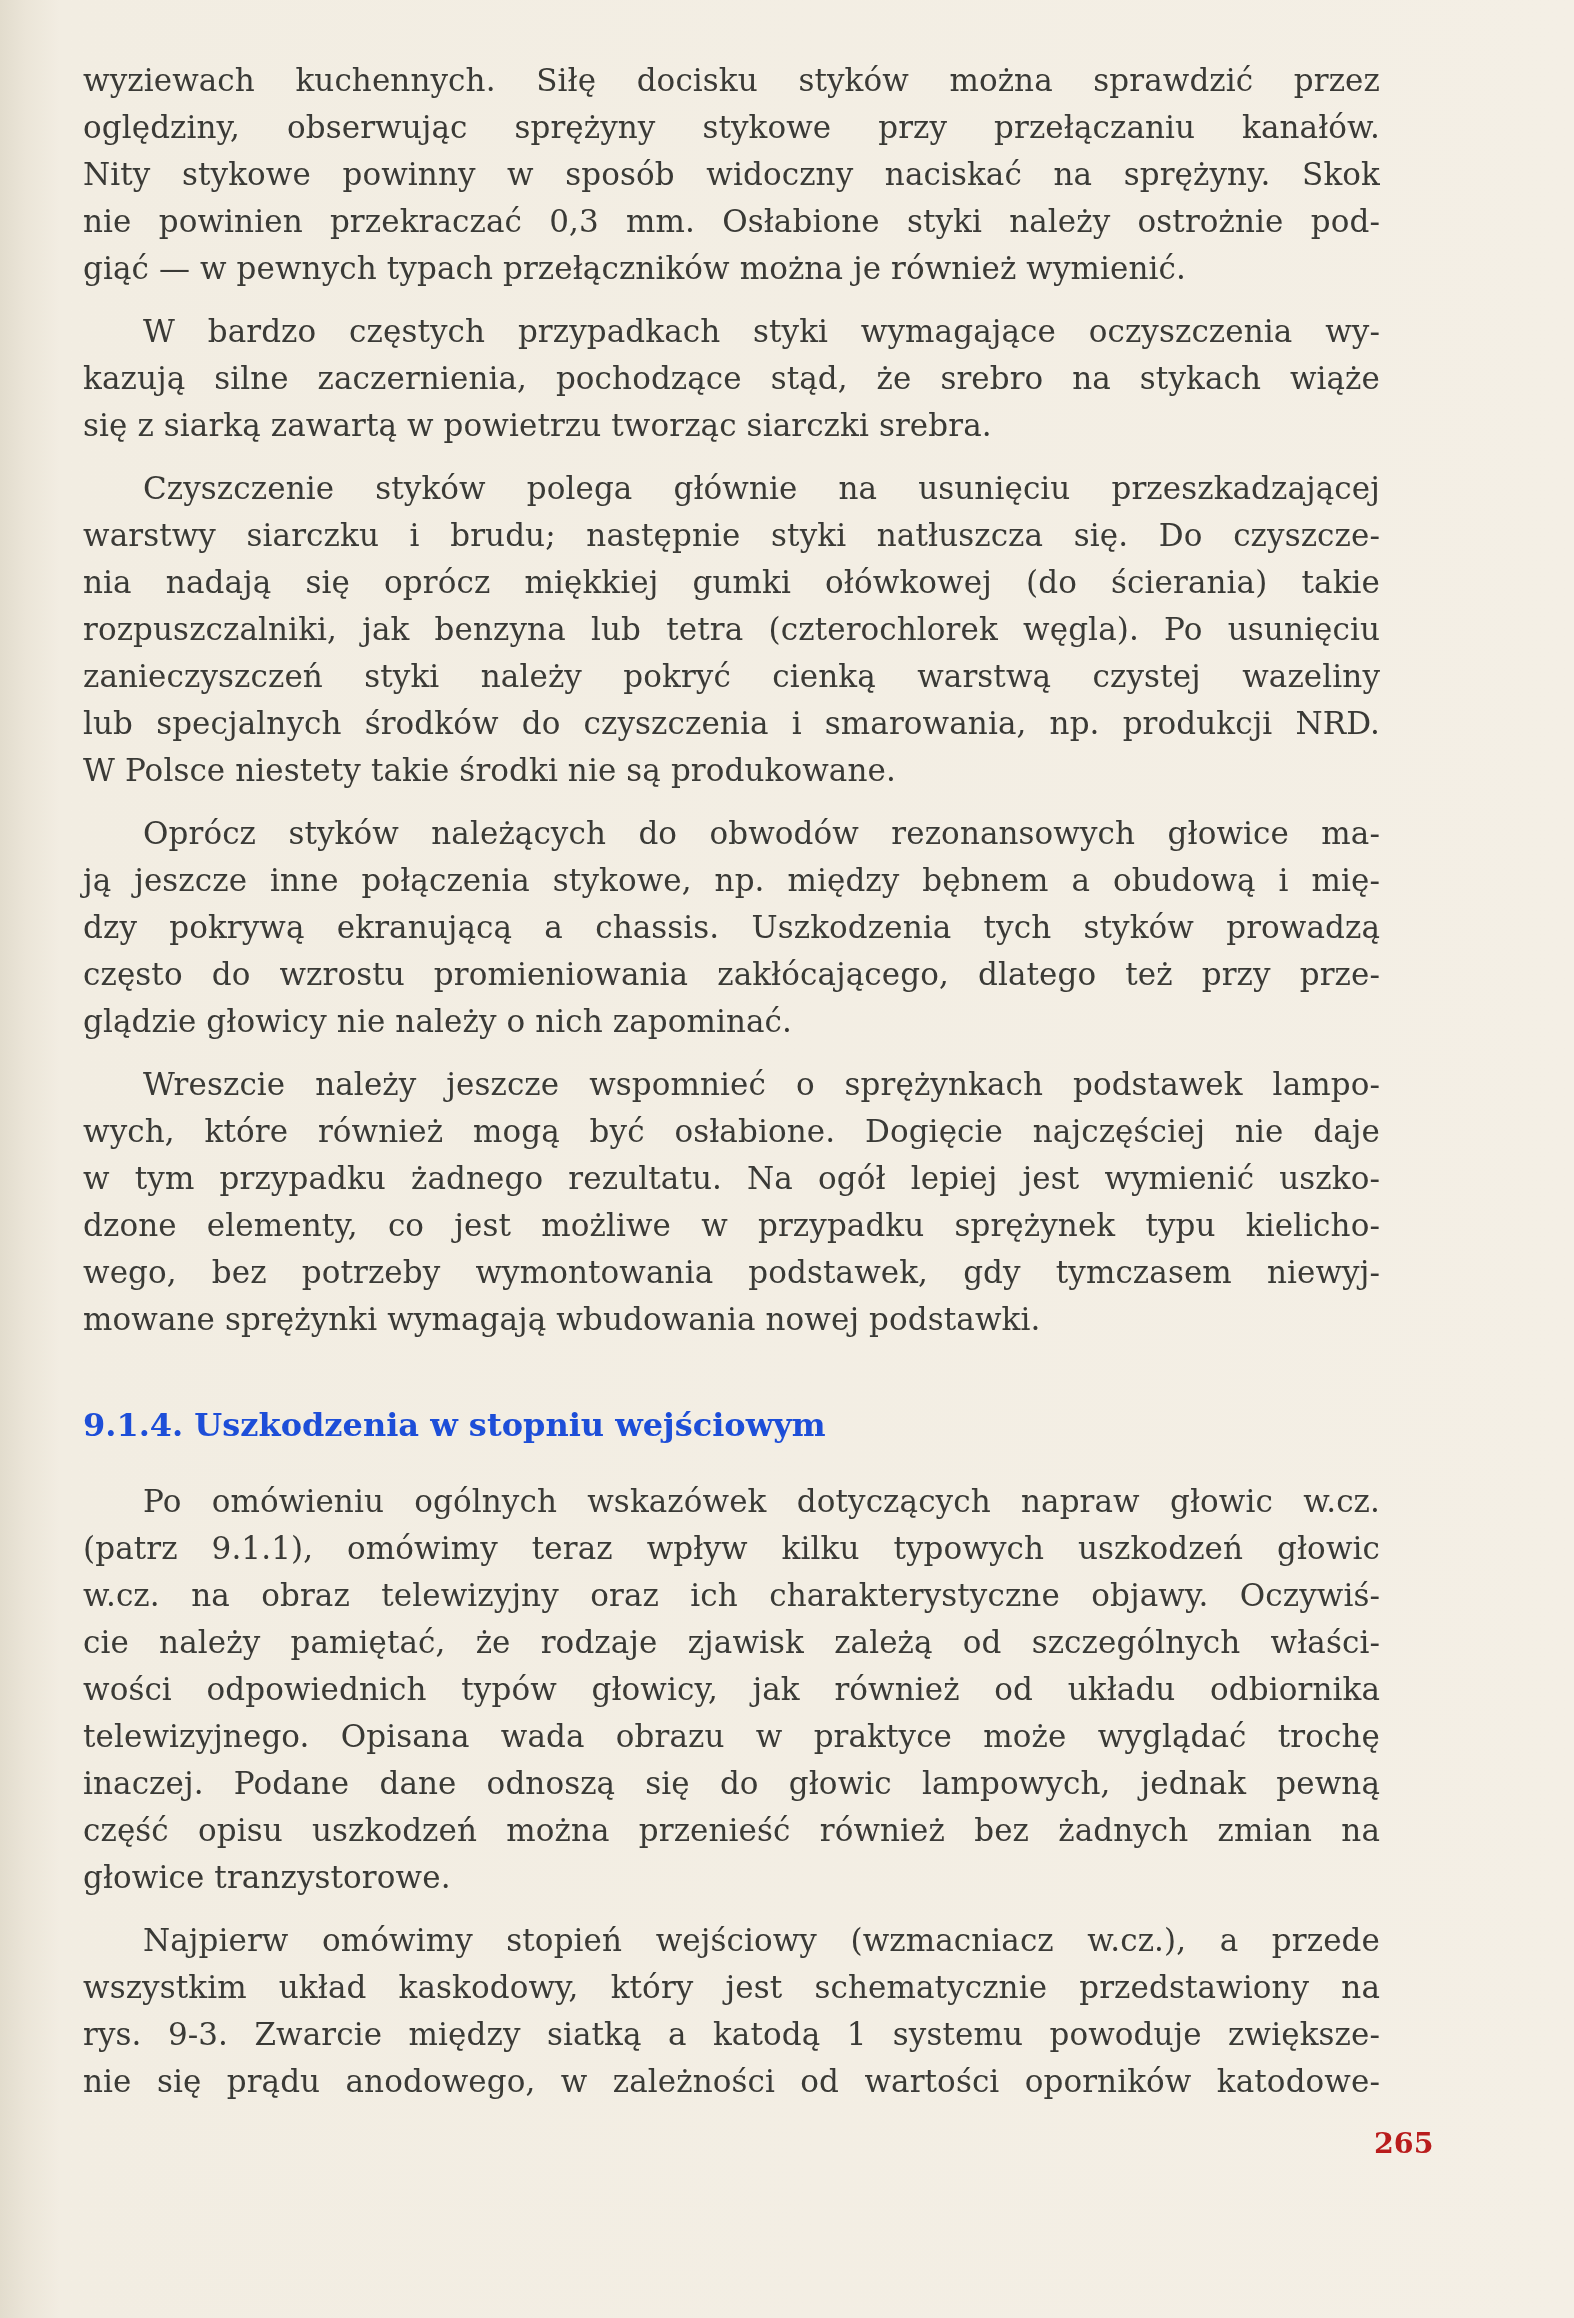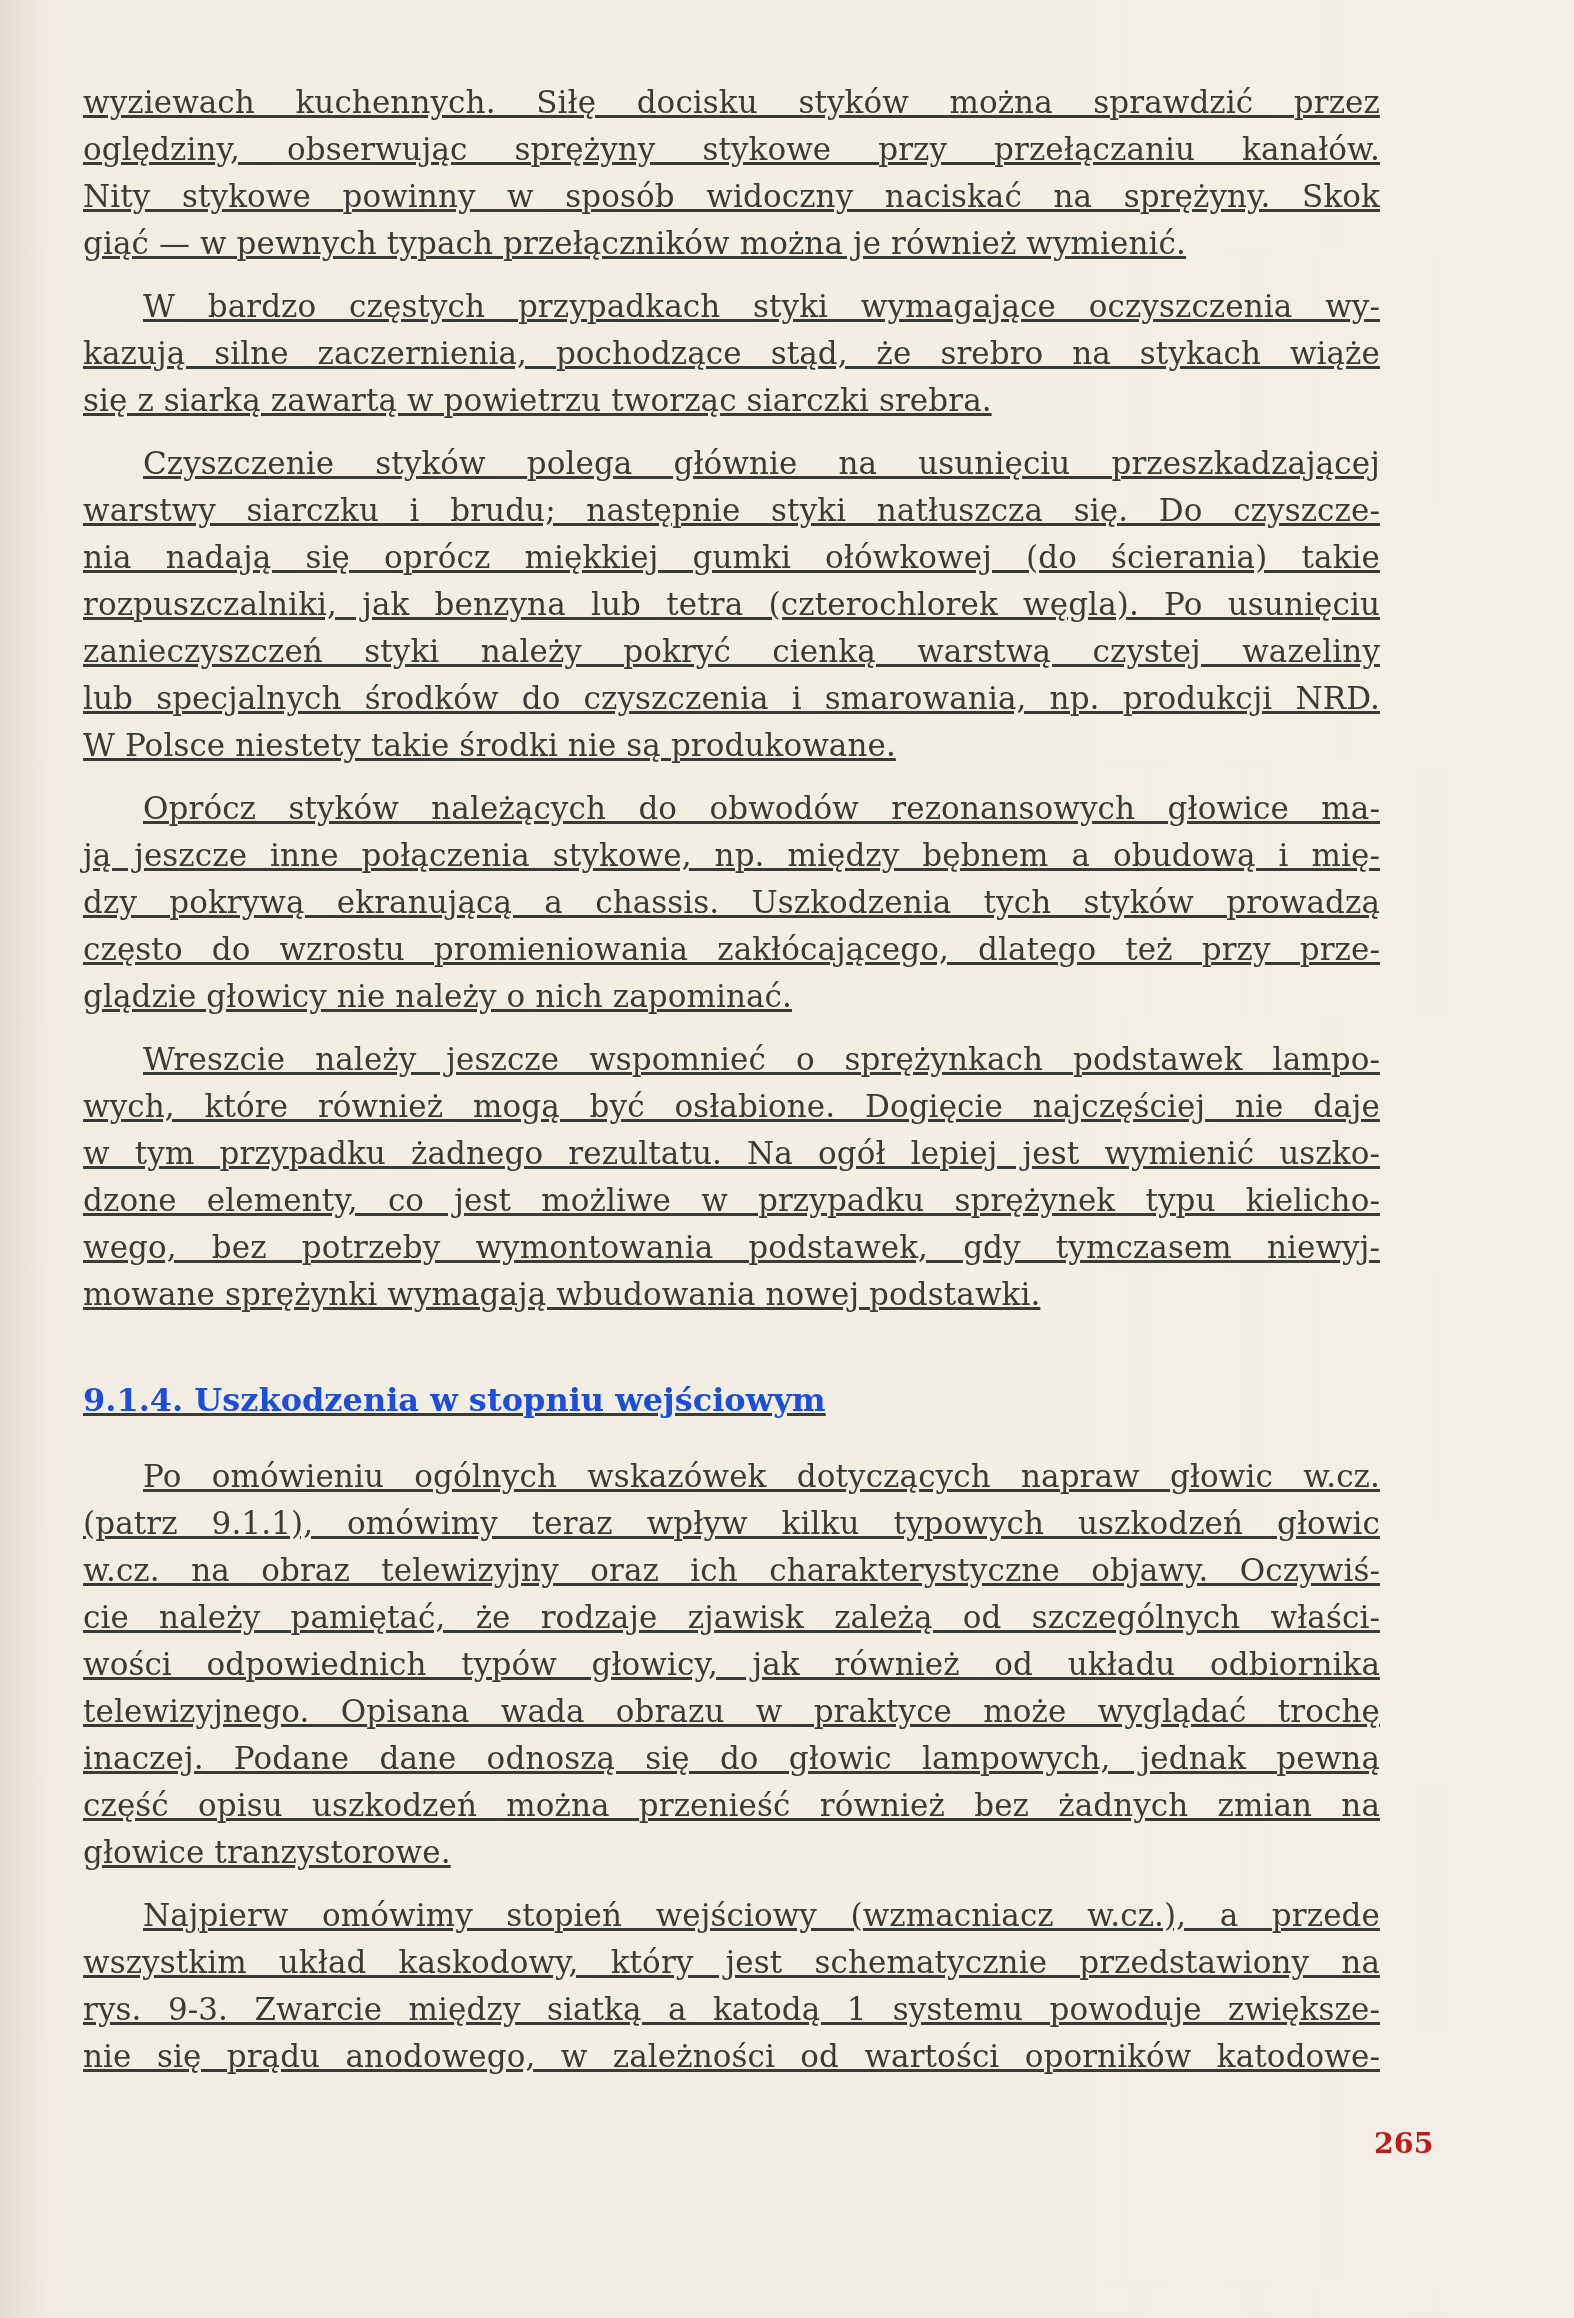--- a/index.html
+++ b/index.html
@@ -10,23 +10,22 @@
     font-family: "DejaVu Serif", "Liberation Serif", serif;
     color: #3a3a36;
   }
   .page-bg {
     position: absolute; inset: 0;
     background:
       linear-gradient(90deg, #e2dccd 0px, #ebe5d8 26px, #f2ede2 60px, #f4efe5 100%);
   }
   .column {
     position: absolute;
-    left: 83px; top: 79px;
+    left: 83px; top: 57px;
     width: 1297px;
-    text-decoration: underline;
   }
   .para { margin: 0; padding: 0; }
   .line {
     display: block;
     height: 47px;
     line-height: 47px;
     font-size: 31px;
     white-space: nowrap;
     text-align: justify;
     text-align-last: justify;
@@ -53,20 +52,21 @@
 <body>
 
 <div class="page-bg"></div>
 
 <div class="column">
   <div id="before">
       <div class="para">
         <span class="line">wyziewach kuchennych. Siłę docisku styków można sprawdzić przez</span>
         <span class="line">oględziny, obserwując sprężyny stykowe przy przełączaniu kanałów.</span>
         <span class="line">Nity stykowe powinny w sposób widoczny naciskać na sprężyny. Skok</span>
+        <span class="line">nie powinien przekraczać 0,3 mm. Osłabione styki należy ostrożnie pod-</span>
         <span class="line last">giąć — w pewnych typach przełączników można je również wymienić.</span>
       </div>
       <div class="para">
         <span class="line indent">W bardzo częstych przypadkach styki wymagające oczyszczenia wy-</span>
         <span class="line">kazują silne zaczernienia, pochodzące stąd, że srebro na stykach wiąże</span>
         <span class="line last">się z siarką zawartą w powietrzu tworząc siarczki srebra.</span>
       </div>
       <div class="para">
         <span class="line indent">Czyszczenie styków polega głównie na usunięciu przeszkadzającej</span>
         <span class="line">warstwy siarczku i brudu; następnie styki natłuszcza się. Do czyszcze-</span>

